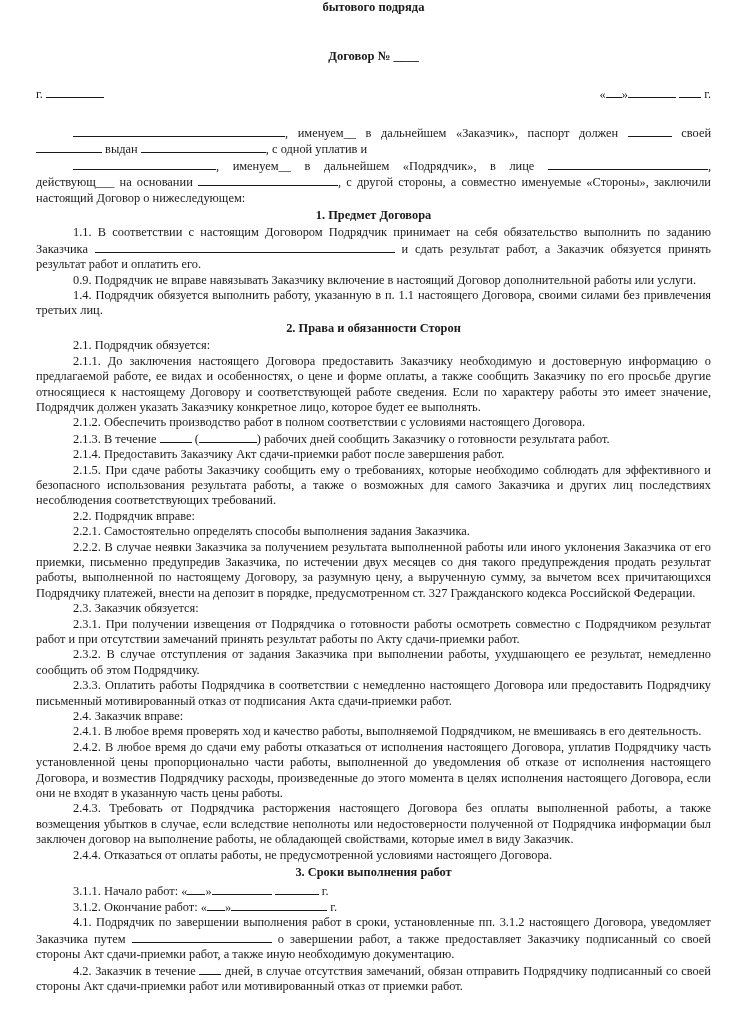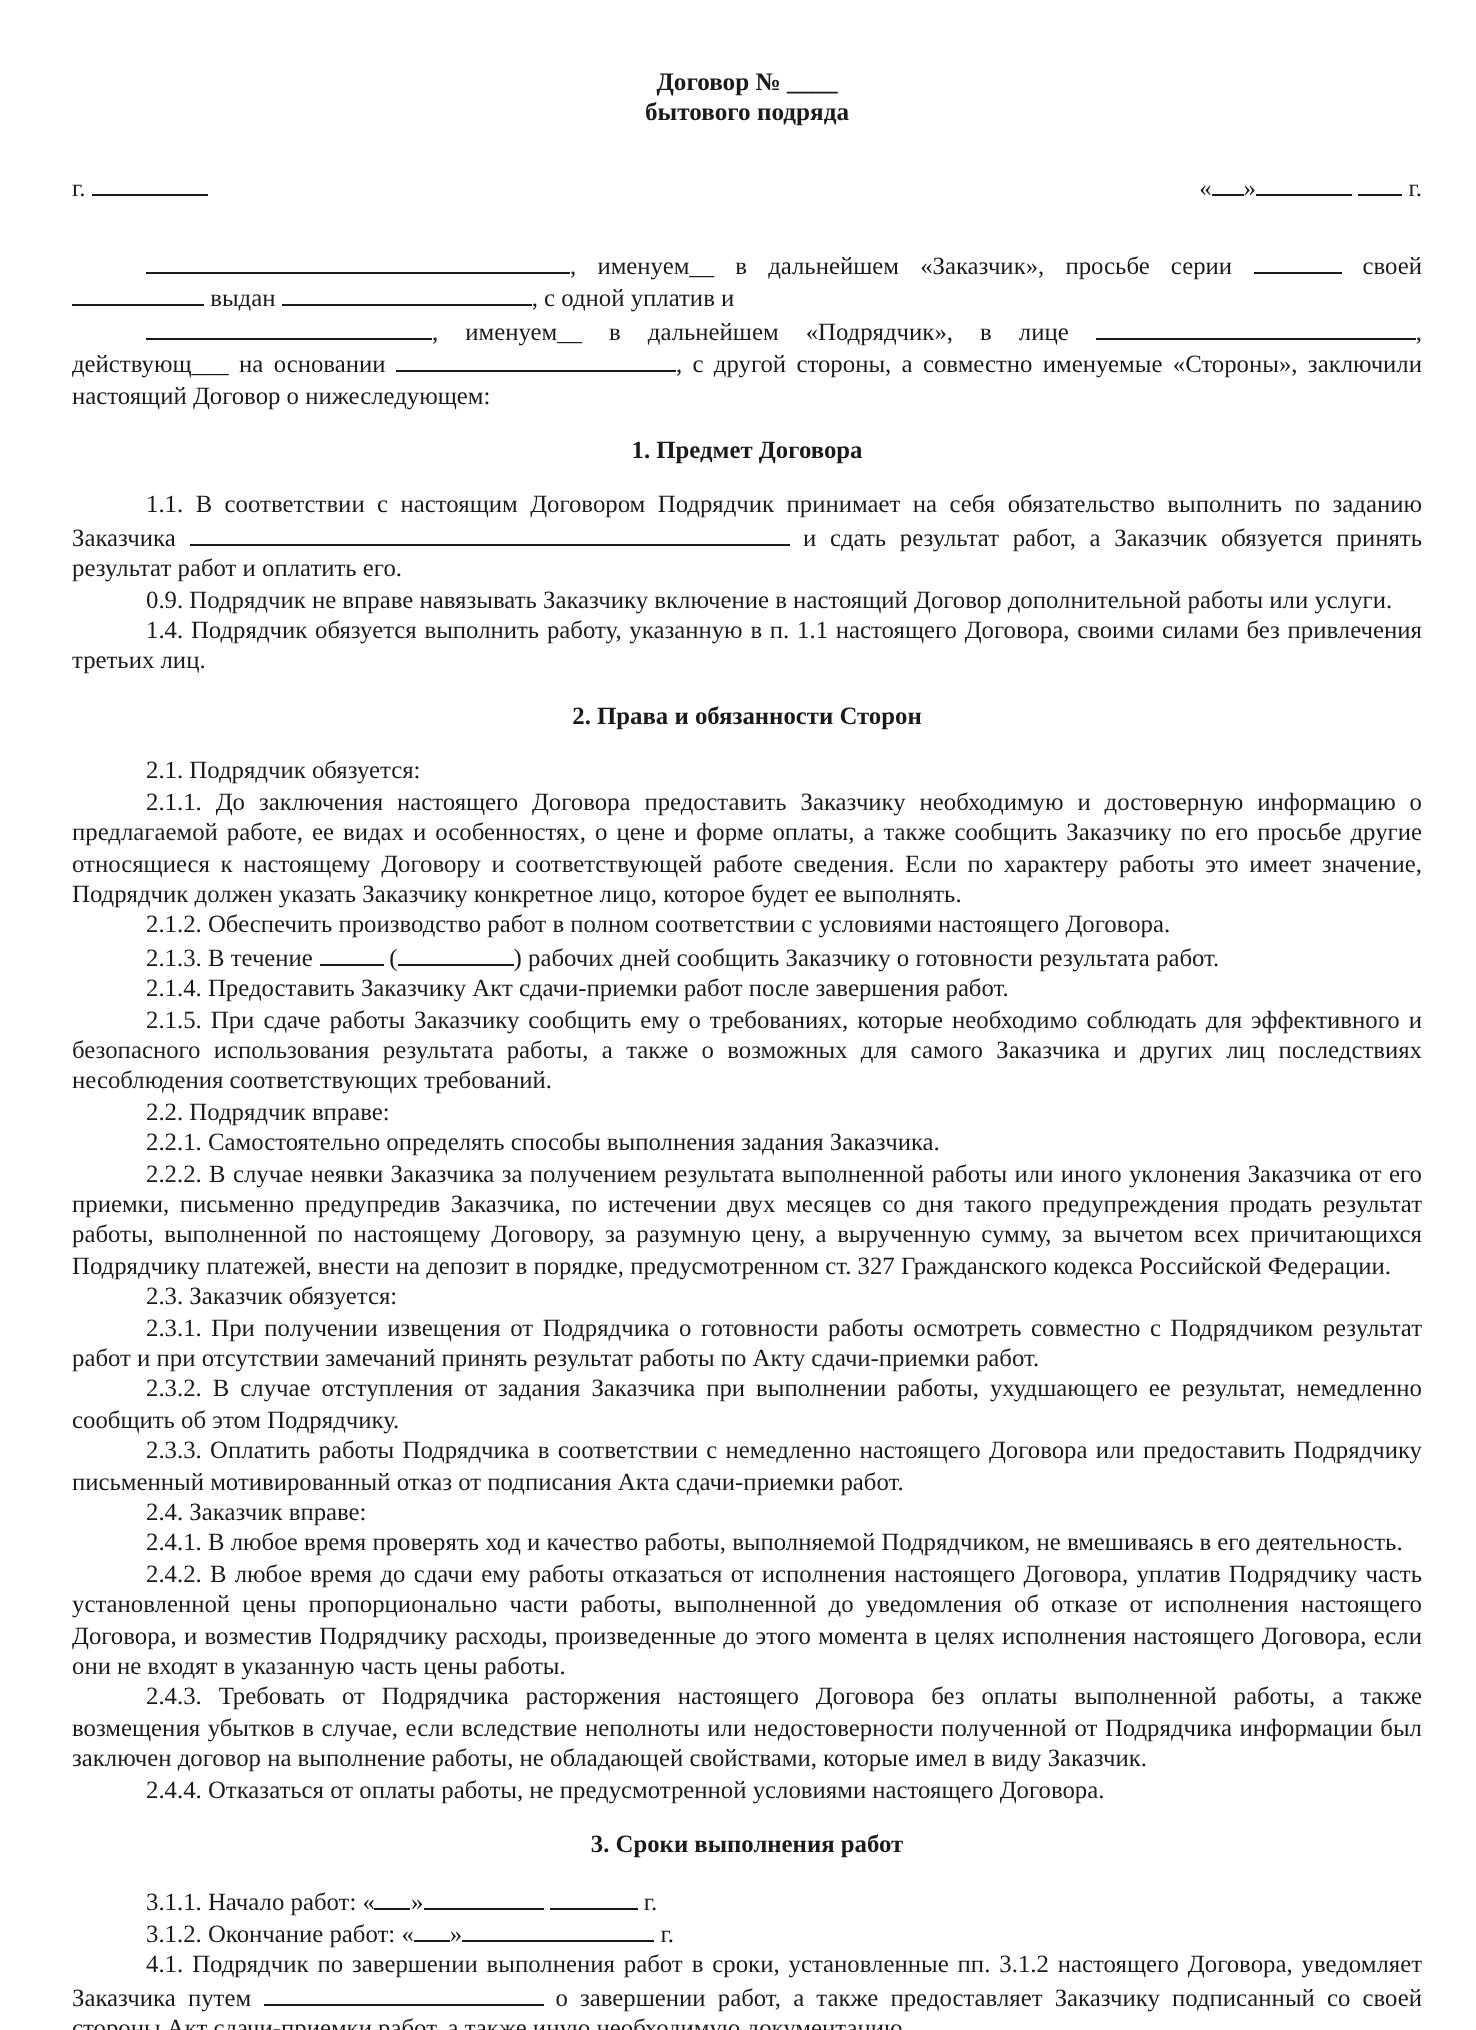--- a/index.html
+++ b/index.html
@@ -10,36 +10,36 @@
     font-size: 12.4px; line-height: 15.4px; color: #1a1a1a;
   }
   .title { text-align: center; font-weight: bold; font-size: 12.6px; line-height: 15px; }
   .title1 { margin-top: 34px; }
   .city-date { position: relative; height: 16px; margin-top: 22px; margin-bottom: 23px; }
   .city { position: absolute; left: 0; top: 0; }
   .date { position: absolute; right: 0; top: 0; }
   .u { display: inline-block; border-bottom: 1px solid #1a1a1a; height: 11px; vertical-align: baseline; }
   p { margin: 0; text-align: justify; text-align-last: left; }
   .ind { text-indent: 37px; }
-  .h { text-align: center; font-weight: bold; margin: 12px; text-align-last: center; }
+  .h { text-align: center; font-weight: bold; margin: 2px; text-align-last: center; }
 </style>
 </head>
 <body>
 
 <div class="page">
 
+  <div class="title">бытового подряда</div>
   <div class="title title1">Договор № ____</div>
-  <div class="title">бытового подряда</div>
 
   <div class="city-date">
     <span class="city"><span>г.</span> <span class="u" style="width:58px"></span></span>
     <span class="date"><span>«</span><span class="u" style="width:16px"></span><span>»</span><span class="u" style="width:48px"></span> <span class="u" style="width:22px"></span> <span>г.</span></span>
   </div>
 
-  <p class="ind"><span class="u" style="width:212px"></span><span>, именуем__ в дальнейшем «Заказчик», просьбе серии</span> <span class="u" style="width:44px"></span> <span>своей</span> <span class="u" style="width:66px"></span> <span>выдан</span> <span class="u" style="width:125px"></span><span>, с одной уплатив и</span></p>
+  <p class="ind"><span class="u" style="width:212px"></span><span>, именуем__ в дальнейшем «Заказчик», паспорт должен</span> <span class="u" style="width:44px"></span> <span>своей</span> <span class="u" style="width:66px"></span> <span>выдан</span> <span class="u" style="width:125px"></span><span>, с одной уплатив и</span></p>
   <p class="ind"><span class="u" style="width:143px"></span><span>, именуем__ в дальнейшем «Подрядчик», в лице</span> <span class="u" style="width:160px"></span><span>, действующ___</span> <span>на основании</span> <span class="u" style="width:140px"></span><span>, с другой стороны, а совместно именуемые «Стороны», заключили настоящий Договор о нижеследующем:</span></p>
 
   <p class="h">1. Предмет Договора</p>
   <p class="ind"><span>1.1. В соответствии с настоящим Договором Подрядчик принимает на себя обязательство выполнить по заданию Заказчика</span> <span class="u" style="width:300px"></span> <span>и сдать результат работ, а Заказчик обязуется принять результат работ и оплатить его.</span></p>
   <p class="ind">0.9. Подрядчик не вправе навязывать Заказчику включение в настоящий Договор дополнительной работы или услуги.</p>
   <p class="ind">1.4. Подрядчик обязуется выполнить работу, указанную в п. 1.1 настоящего Договора, своими силами без привлечения третьих лиц.</p>
 
   <p class="h">2. Права и обязанности Сторон</p>
   <p class="ind">2.1. Подрядчик обязуется:</p>
   <p class="ind">2.1.1. До заключения настоящего Договора предоставить Заказчику необходимую и достоверную информацию о предлагаемой работе, ее видах и особенностях, о цене и форме оплаты, а также сообщить Заказчику по его просьбе другие относящиеся к настоящему Договору и соответствующей работе сведения. Если по характеру работы это имеет значение, Подрядчик должен указать Заказчику конкретное лицо, которое будет ее выполнять.</p>

